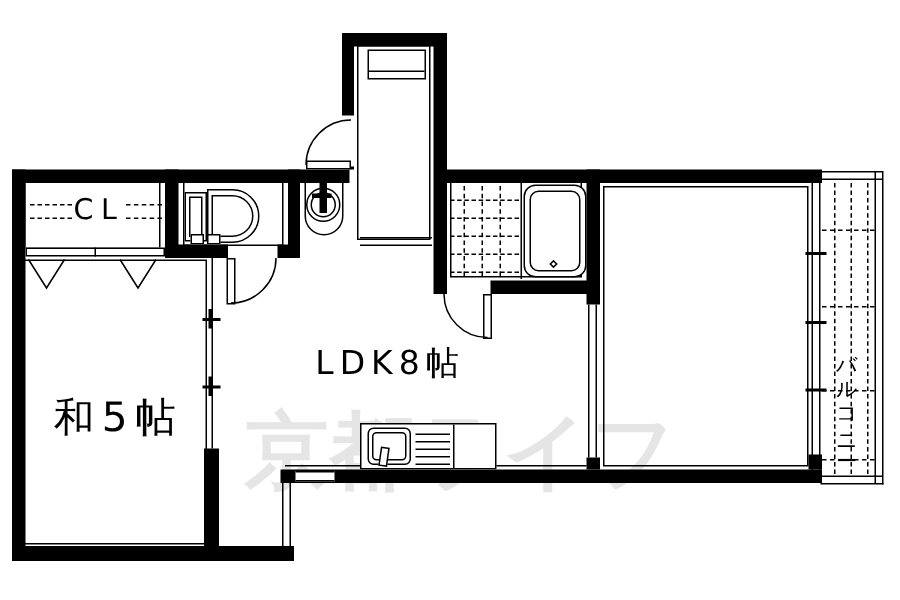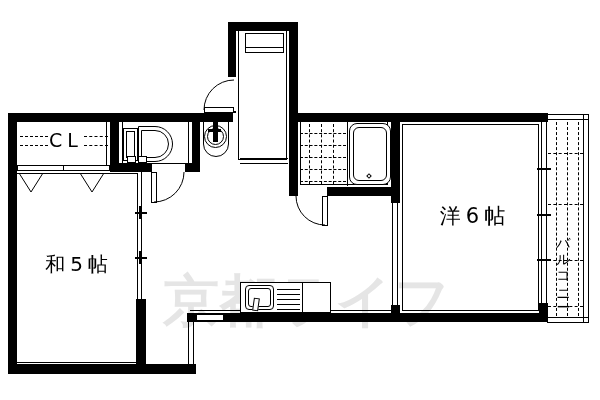--- a/index.html
+++ b/index.html
@@ -137,17 +137,17 @@
 
   <svg class="ov" width="600" height="400" viewBox="0 0 600 400">
     <path d="M204,110 A30,30 0 0 1 234,80" fill="none" stroke="#000" stroke-width="1"></path>
     <path d="M154,202 A30,30 0 0 0 184,172" fill="none" stroke="#000" stroke-width="1"></path>
     <path d="M325,225 A29,29 0 0 1 296,196" fill="none" stroke="#000" stroke-width="1"></path>
     <path d="M19,173 L31,192 L43,173" fill="none" stroke="#000" stroke-width="1"></path>
     <path d="M80,173 L92,192 L104,173" fill="none" stroke="#000" stroke-width="1"></path>
   </svg>
 
   <div class="lbl" style="left:66px;top:140px;font-size:19px;letter-spacing:5px;">CL</div>
-  <div class="lbl" style="left:79px;top:264px;font-size:20px;letter-spacing:5px;">和5帖</div>
-  <div class="lbl" style="left:475px;top:216px;font-size:21px;letter-spacing:5px;">洋6帖</div>
+  <div class="lbl" style="left:79px;top:278px;font-size:27px;letter-spacing:5px;">和5帖</div>
+  <div class="lbl" style="left:260px;top:242px;font-size:22px;letter-spacing:4px;">LDK8帖</div>
   <div class="lbl vtext" style="left:564px;top:264px;font-size:14px;letter-spacing:2px;">バルコニー</div>
 
 </div>
 
 </body></html>

